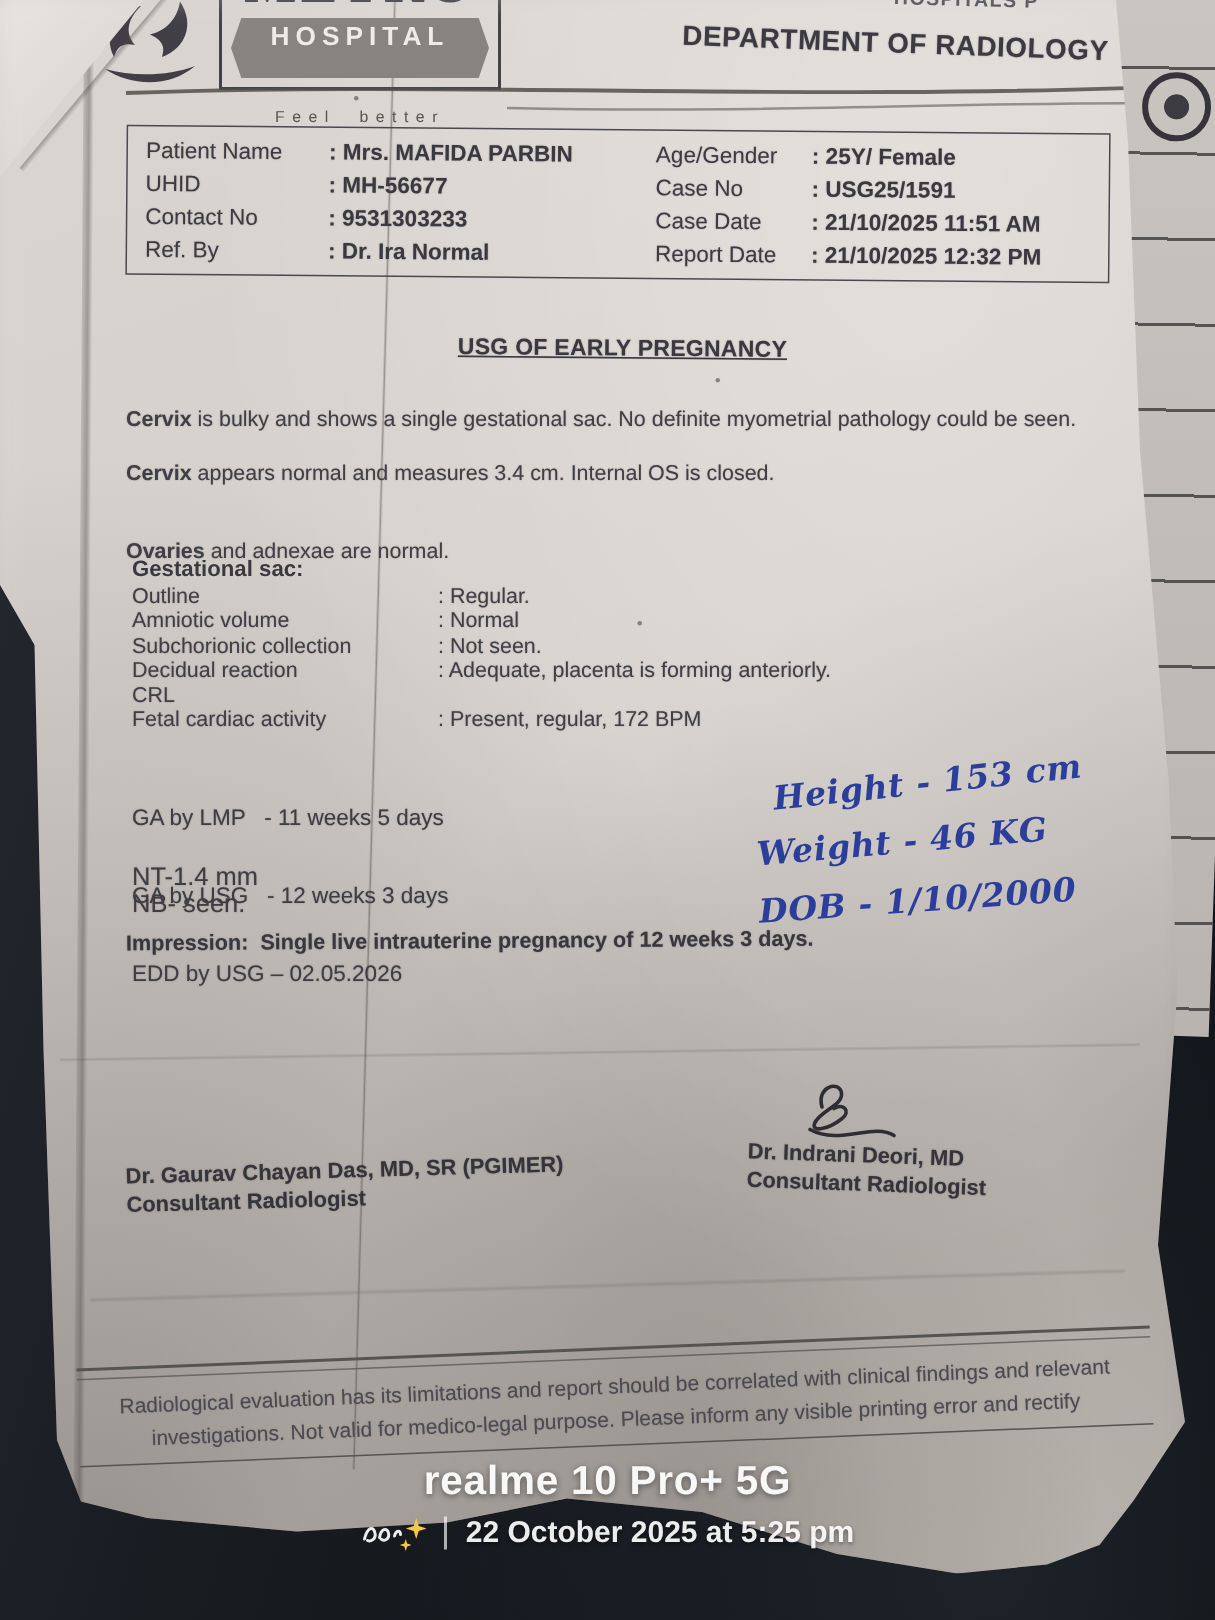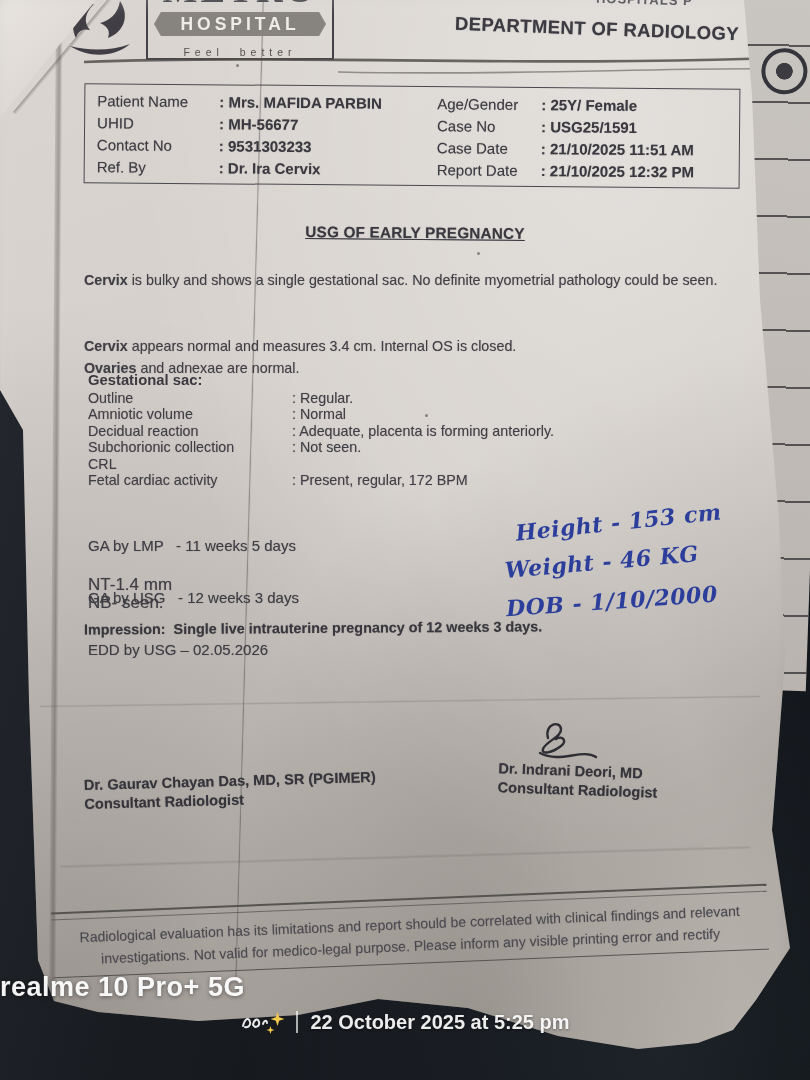--- a/index.html
+++ b/index.html
@@ -44,24 +44,24 @@
     background:linear-gradient(135deg,#e8e4df 0%,#ded9d4 55%,#c6c1bc 100%);}
   .fold-shadow{position:absolute;left:-14px;top:50px;width:160px;height:4px;transform:rotate(-50deg);
     background:linear-gradient(to bottom,rgba(80,74,70,0.45),transparent);}
   .speck{position:absolute;width:3px;height:3px;border-radius:50%;background:rgba(62,60,58,0.55);}
   
   .hand-icon{position:absolute;left:60px;top:-4px;}
   .logo-box{position:absolute;left:146px;top:-34px;width:184px;height:90px;
     border:2px solid #434248;text-align:center;}
   .logo-metro{font-family:"Liberation Serif",serif;font-weight:700;font-size:37px;letter-spacing:3px;
     color:#3a393f;line-height:44px;}
-  .logo-ribbon{margin:0 6px;height:24px;line-height:24px;background:#87847f;color:#efece7;
+  .logo-ribbon{margin:0 6px;height:40px;line-height:24px;background:#87847f;color:#efece7;
     font-weight:700;font-size:17.5px;letter-spacing:4px;
     clip-path:polygon(4% 0,96% 0,100% 50%,96% 100%,4% 100%,0 50%);}
-  .logo-tag{font-size:10.5px;letter-spacing:5px;word-spacing:8px;color:#55534f;margin-top:10px;}
+  .logo-tag{font-size:10.5px;letter-spacing:5px;word-spacing:8px;color:#55534f;margin-top:20px;}
   .hosp-partial{position:absolute;left:596px;top:-8px;font-size:13px;font-weight:700;color:#4a4950;
     letter-spacing:1px;transform:rotate(1.5deg);}
   .dept-title{position:absolute;left:452px;top:18px;width:290px;text-align:center;
     font-size:18.5px;font-weight:700;letter-spacing:.4px;color:#3c3b42;transform:rotate(2.1deg);
     text-shadow:0 0 1px rgba(60,59,66,0.5);}
   .header-rules{position:absolute;left:0;top:46px;}
   
   .patient-box{position:absolute;left:84px;top:86px;width:656px;height:100px;
     border:1.6px solid #4a4950;transform:rotate(0.5deg);
     display:grid;grid-template-columns:340px 1fr;padding:6px 8px 6px 12px;box-sizing:border-box;}
@@ -103,21 +103,21 @@
     text-shadow:0 0 1px rgba(53,52,58,0.5);}
   .sig-left{left:84px;top:772px;transform:rotate(-1.6deg);}
   .sig-right{left:498px;top:762px;transform:rotate(2deg);}
   
   .footer{position:absolute;left:52px;top:898px;width:716px;transform:rotate(-2.3deg);}
   .rule-double{height:5px;border-top:2.2px solid #565450;border-bottom:1.4px solid rgba(86,84,80,0.75);}
   .footer-text{padding:7px 4px 6px;text-align:center;font-size:14px;line-height:22px;color:#4b4a50;
     text-shadow:0 0 1px rgba(75,74,80,0.4);}
   .rule-single{border-top:1.8px solid #565450;}
   
-  .wm-device{position:absolute;left:0;top:972px;width:810px;text-align:left;
+  .wm-device{position:absolute;left:0;top:972px;width:810px;text-align:center;
     font-size:27px;font-weight:700;color:rgba(255,255,255,0.95);
     text-shadow:0 1px 4px rgba(0,0,0,0.45);letter-spacing:.5px;}
   .wm-row{position:absolute;left:0;top:1010px;width:810px;display:flex;justify-content:center;
     align-items:center;gap:12px;}
   .wm-mark{position:relative;width:44px;height:24px;}
   .spark{position:absolute;background:#f2c94c;clip-path:polygon(50% 0,62% 38%,100% 50%,62% 62%,50% 100%,38% 62%,0 50%,38% 38%);}
   .spark.big{width:14px;height:14px;right:0;top:2px;}
   .spark.small{width:8px;height:8px;right:10px;bottom:0;}
   .wm-divider{width:2px;height:22px;background:rgba(255,255,255,0.65);}
   .wm-date{font-size:20px;font-weight:700;color:rgba(255,255,255,0.92);
@@ -170,21 +170,21 @@
         <div class="prow">
           <span class="plabel">UHID</span>
           <span class="pvalue">MH-56677</span>
         </div>
         <div class="prow">
           <span class="plabel">Contact No</span>
           <span class="pvalue">9531303233</span>
         </div>
         <div class="prow">
           <span class="plabel">Ref. By</span>
-          <span class="pvalue">Dr. Ira Cervix</span>
+          <span class="pvalue">Dr. Ira Normal</span>
         </div>
       </div>
       <div class="pcol right">
         <div class="prow">
           <span class="plabel">Age/Gender</span>
           <span class="pvalue">25Y/ Female</span>
         </div>
         <div class="prow">
           <span class="plabel">Case No</span>
           <span class="pvalue">USG25/1591</span>
@@ -196,40 +196,40 @@
         <div class="prow">
           <span class="plabel">Report Date</span>
           <span class="pvalue">21/10/2025 12:32 PM</span>
         </div>
       </div>
     </div>
 
     <div class="rep-title">USG OF EARLY PREGNANCY</div>
 
     <p class="body-par" style="top:272px;"><b>Cervix</b><span> is bulky and shows a single gestational sac. No definite myometrial pathology could be seen.</span></p>
-    <p class="body-par" style="top:308px;margin-top:30px;"><b>Cervix</b><span> appears normal and measures 3.4 cm. Internal OS is closed.</span></p>
+    <p class="body-par" style="top:308px;"><b>Cervix</b><span> appears normal and measures 3.4 cm. Internal OS is closed.</span></p>
     <p class="body-par" style="top:360px;"><b>Ovaries</b><span> and adnexae are normal.</span></p>
 
     <div class="gest-head">Gestational sac:</div>
     <div class="gest-rows">
       <div class="grow">
         <span class="glabel">Outline</span>
         <span class="gvalue">Regular.</span>
       </div>
       <div class="grow">
         <span class="glabel">Amniotic volume</span>
         <span class="gvalue">Normal</span>
       </div>
       <div class="grow">
+        <span class="glabel">Subchorionic collection</span>
+        <span class="gvalue">Not seen.</span>
+      </div>
+      <div class="grow">
         <span class="glabel">Decidual reaction</span>
         <span class="gvalue">Adequate, placenta is forming anteriorly.</span>
-      </div>
-      <div class="grow">
-        <span class="glabel">Subchorionic collection</span>
-        <span class="gvalue">Not seen.</span>
       </div>
       <div class="grow">
         <span class="glabel">CRL</span>
       </div>
       <div class="grow">
         <span class="glabel">Fetal cardiac activity</span>
         <span class="gvalue">Present, regular, 172 BPM</span>
       </div>
     </div>
 

